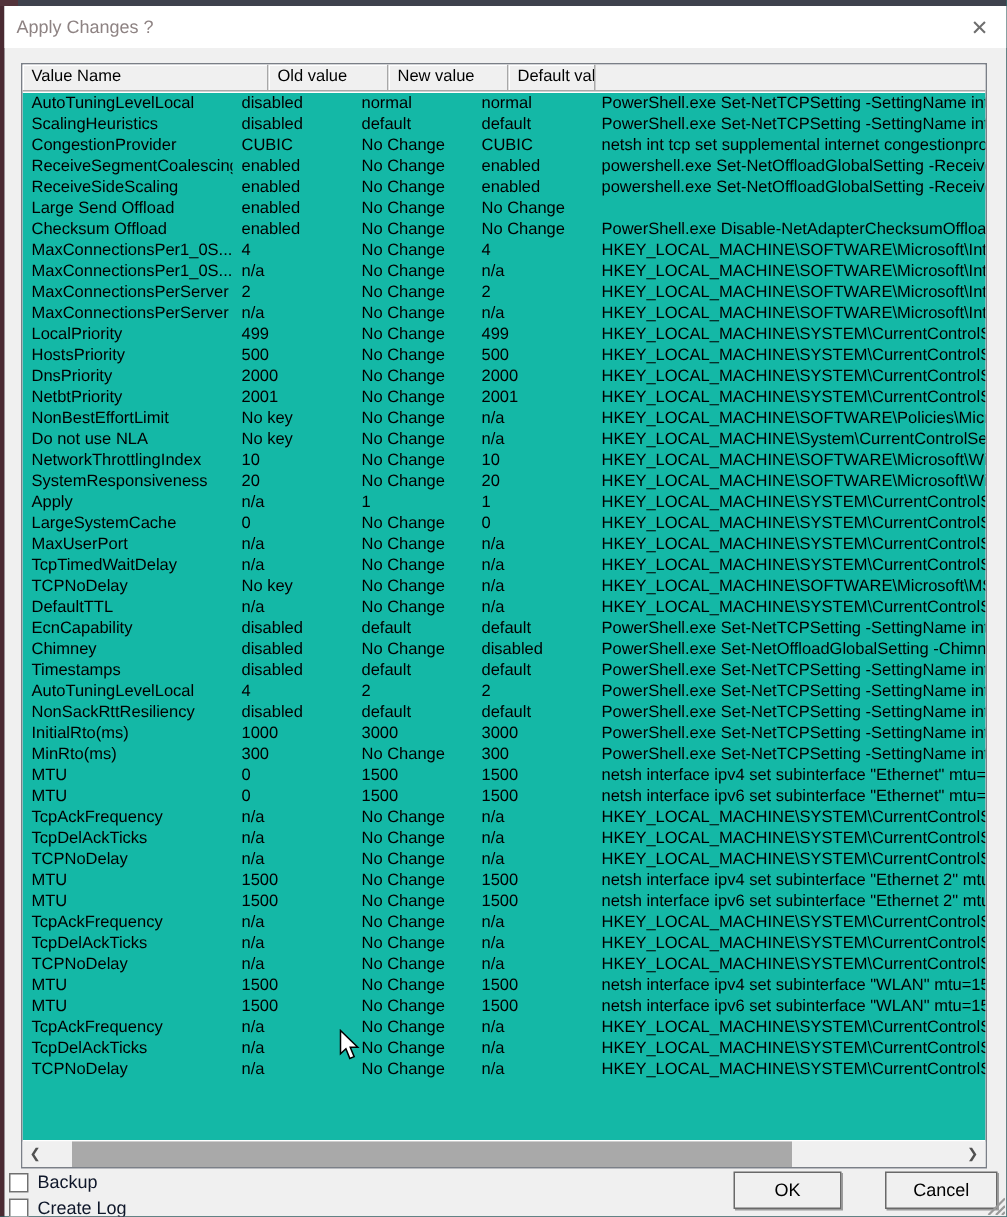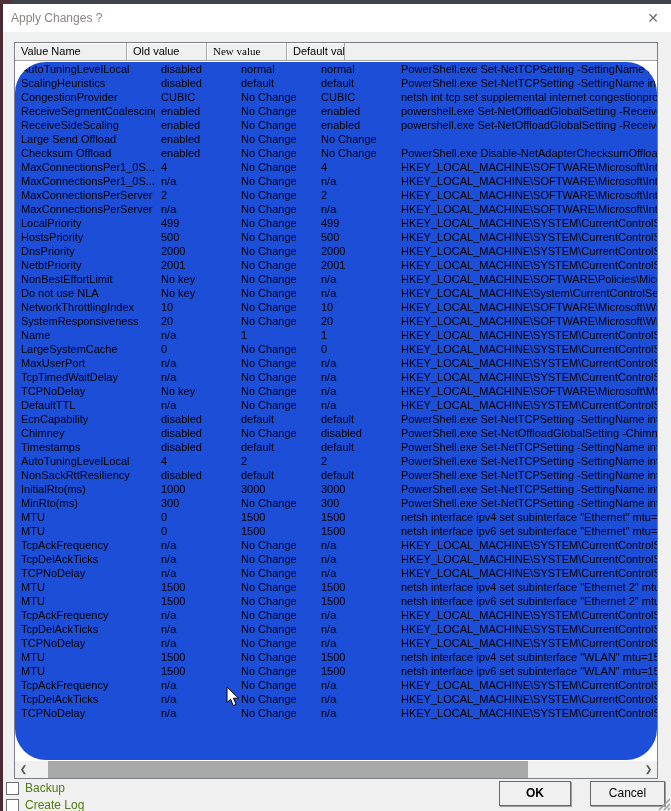--- a/index.html
+++ b/index.html
@@ -17,52 +17,52 @@
   .close-btn { position:absolute; right:7px; top:3px; width:22px; height:22px; color:#6e6e6e;
                font-size:14px; line-height:22px; text-align:center; cursor:default; }
 
   .listview { position:absolute; left:11px; top:38px; width:644px; height:737px;
               background:#ffffff; border:1px solid #7a7f87; overflow:hidden; }
 
   .lv-header { display:flex; height:18px; background:#f0f0f0; border-bottom:1px solid #a8a8a8; }
   .lv-hcell { flex:0 0 auto; font-size:11px; line-height:17px; color:#000; padding-left:6px;
               background:#f0f0f0; border-right:1px solid #a8a8a8;
               box-shadow:inset 1px 1px 0 #ffffff; white-space:nowrap; overflow:hidden; }
-  .lv-hcell:nth-child(1){ width:112px; }
+  .lv-hcell:nth-child(1){ width:164px; }
   .lv-hcell:nth-child(2){ width:80px; }
-  .lv-hcell:nth-child(3){ width:80px;font-family:Liberation Serif, serif; }
+  .lv-hcell:nth-child(3){ width:80px; }
   .lv-hcell:nth-child(4){ width:58px; }
   .lv-hcell:nth-child(5){ flex:1 1 auto; border-right:none; }
 
-  .lv-rows { position:absolute; left:0; top:19px; right:0; bottom:18px; overflow:hidden; background:#1d4ed8;border-radius:31px; }
+  .lv-rows { position:absolute; left:0; top:19px; right:0; bottom:18px; overflow:hidden; background:#14b8a6; }
   .lv-row { display:flex; height:14px; }
   .lv-cell { flex:0 0 auto; font-size:11px; line-height:14px; color:#000; padding-left:6px;
              white-space:nowrap; overflow:hidden; }
   .lv-cell:nth-child(1){ width:140px; }
   .lv-cell:nth-child(2){ width:80px; }
   .lv-cell:nth-child(3){ width:80px; }
   .lv-cell:nth-child(4){ width:80px; }
   .lv-cell:nth-child(5){ flex:1 1 auto; }
 
   .hscroll { position:absolute; left:0; right:0; bottom:0; height:17px; background:#f0f0f0; display:flex; }
   .hs-arrow { flex:0 0 17px; height:17px; background:#f0f0f0; color:#505050; font-size:9px;
               line-height:17px; text-align:center; }
   .hs-track { flex:1 1 auto; position:relative; background:#f0f0f0; }
   .hs-thumb { position:absolute; left:16px; top:0; width:480px; height:17px; background:#a9a9a9; }
 
   .checkrow { position:absolute; left:3px; display:flex; align-items:center; height:14px; }
   .checkrow.r1 { top:777px; }
   .checkrow.r2 { top:794px; }
   .checkbox { width:13px; height:13px; background:#ffffff; border:1px solid #707070; margin-right:6px; }
-  .checklabel { font-size:12px; color:#4d7c0f; white-space:nowrap; }
+  .checklabel { font-size:12px; color:#0f172a; white-space:nowrap; }
 
   .btn { position:absolute; top:777px; height:25px; background:#f0f0f0;
          border:1px solid #696969; box-shadow:1px 1px 0 #9c9c9c; font-size:12px; color:#000;
          text-align:center; line-height:23px; font-family:"Liberation Sans", sans-serif; }
-  .btn.ok { left:496px; width:72px;font-weight:bold; }
+  .btn.ok { left:486px; width:72px; }
   .btn.cancel { left:587px; width:75px; }
 
   .resize-grip { position:absolute; right:1px; bottom:1px; width:13px; height:13px; }
 
   .cursor { position:absolute; left:226px; top:686px; width:14px; height:21px; }
 </style>
 </head>
 <body>
 
 <div class="stage">
@@ -215,21 +215,21 @@
           <div class="lv-cell">HKEY_LOCAL_MACHINE\SOFTWARE\Microsoft\Windows</div>
         </div>
           <div class="lv-row">
           <div class="lv-cell">SystemResponsiveness</div>
           <div class="lv-cell">20</div>
           <div class="lv-cell">No Change</div>
           <div class="lv-cell">20</div>
           <div class="lv-cell">HKEY_LOCAL_MACHINE\SOFTWARE\Microsoft\Windows</div>
         </div>
           <div class="lv-row">
-          <div class="lv-cell">Name</div>
+          <div class="lv-cell">Apply</div>
           <div class="lv-cell">n/a</div>
           <div class="lv-cell">1</div>
           <div class="lv-cell">1</div>
           <div class="lv-cell">HKEY_LOCAL_MACHINE\SYSTEM\CurrentControlSet\Services</div>
         </div>
           <div class="lv-row">
           <div class="lv-cell">LargeSystemCache</div>
           <div class="lv-cell">0</div>
           <div class="lv-cell">No Change</div>
           <div class="lv-cell">0</div>

